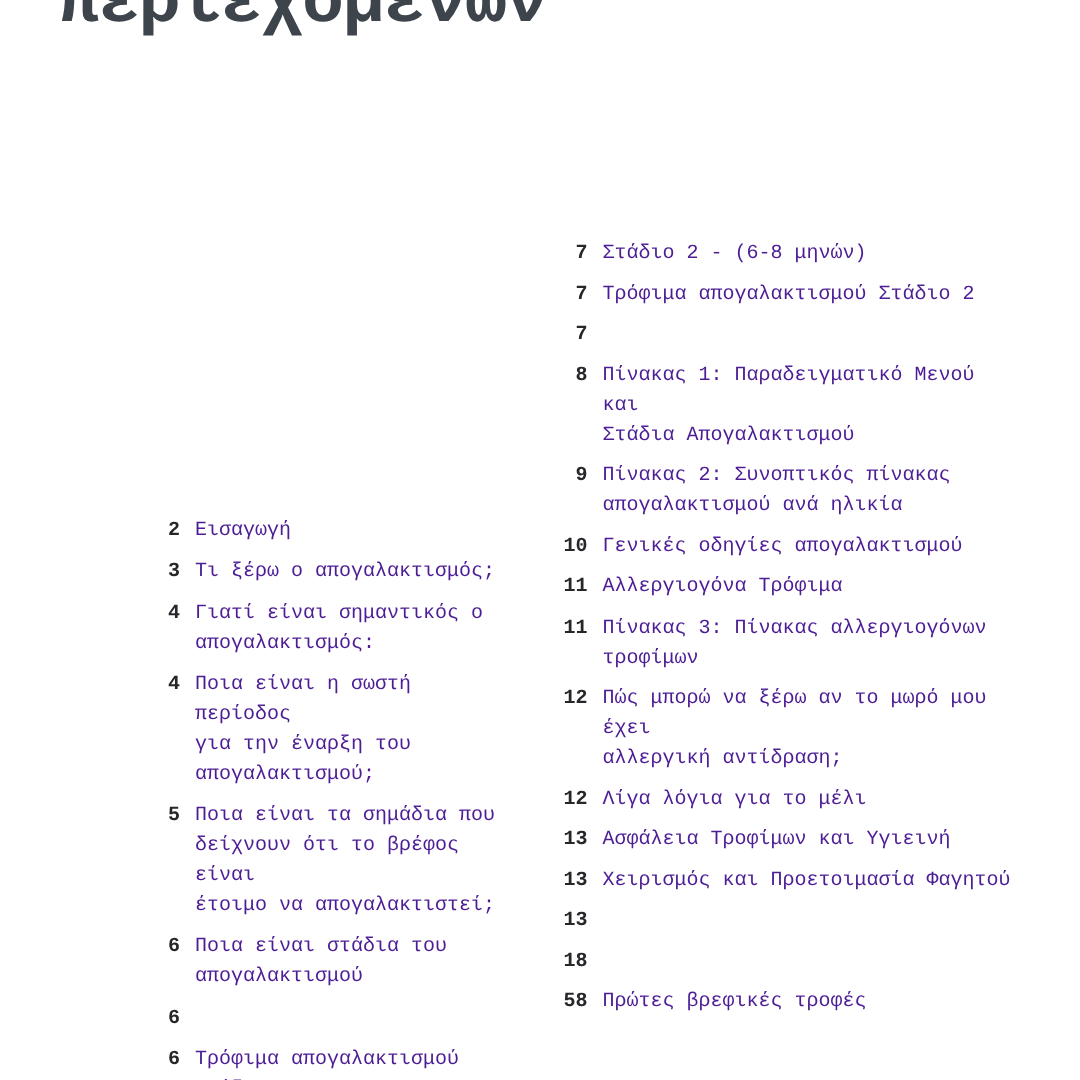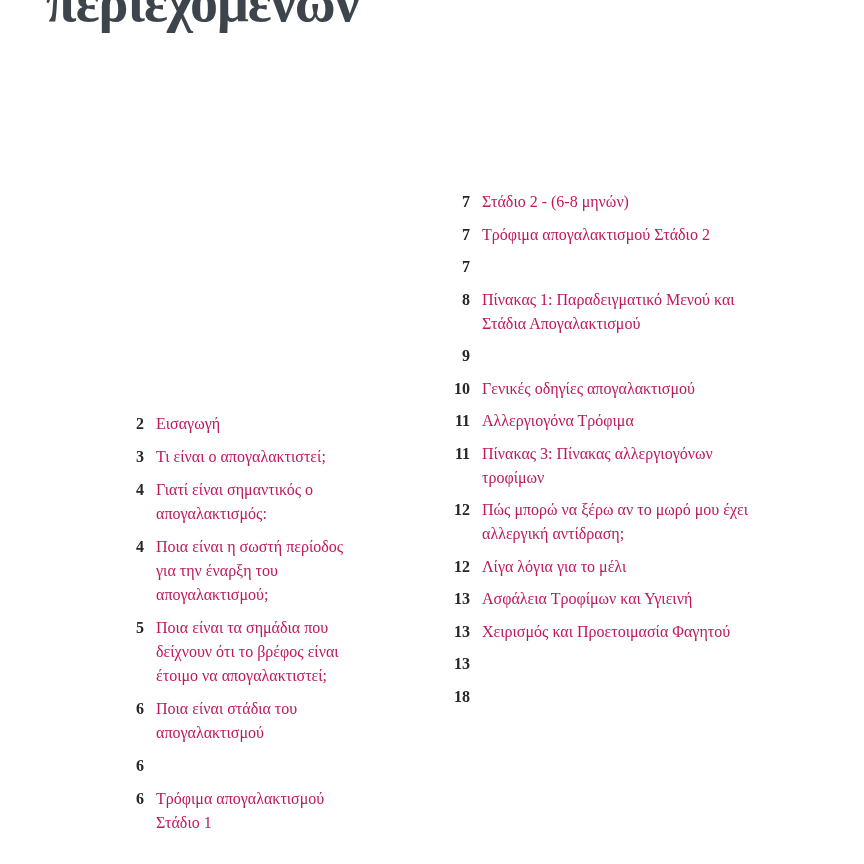--- a/index.html
+++ b/index.html
@@ -2,21 +2,21 @@
 <html><head>
 <meta charset="utf-8">
 <style>
   html, body { margin: 0; padding: 0; background: #ffffff; }
   .page {
     position: relative;
     width: 864px;
     height: 864px;
     background: #ffffff;
     overflow: hidden;
-    font-family: Liberation Serif, serif;
+    font-family: Liberation Mono, monospace;
     color: #26262b;
   }
   
   .title-clip {
     position: absolute;
     top: 0;
     left: 46px;
     height: 37px;
     width: 740px;
     overflow: hidden;
@@ -40,41 +40,41 @@
   .entry .pg {
     flex: 0 0 26px;
     width: 26px;
     text-align: right;
     font-weight: 700;
     color: #26262b;
   }
   .entry .tx {
     margin-left: 12px;
     white-space: pre-line;
-    color: #be185d;
+    color: #4c1d95;
   }
 </style>
 </head>
 <body>
 
 <main class="page">
 
   <header class="title-clip">
     <h1>περιεχομένων</h1>
   </header>
 
   <section class="col col-left">
   <div class="entry">
     <span class="pg">2</span>
     <span class="tx">Εισαγωγή</span>
   </div>
 
   <div class="entry">
     <span class="pg">3</span>
-    <span class="tx">Τι είναι ο απογαλακτιστεί;</span>
+    <span class="tx">Τι ξέρω ο απογαλακτισμός;</span>
   </div>
 
   <div class="entry">
     <span class="pg">4</span>
     <span class="tx">Γιατί είναι σημαντικός ο
 απογαλακτισμός:</span>
   </div>
 
   <div class="entry">
     <span class="pg">4</span>
@@ -123,20 +123,22 @@
   </div>
 
   <div class="entry">
     <span class="pg">8</span>
     <span class="tx">Πίνακας 1: Παραδειγματικό Μενού και
 Στάδια Απογαλακτισμού</span>
   </div>
 
   <div class="entry">
     <span class="pg">9</span>
+    <span class="tx">Πίνακας 2: Συνοπτικός πίνακας
+απογαλακτισμού ανά ηλικία</span>
   </div>
 
   <div class="entry">
     <span class="pg">10</span>
     <span class="tx">Γενικές οδηγίες απογαλακτισμού</span>
   </div>
 
   <div class="entry">
     <span class="pg">11</span>
     <span class="tx">Αλλεργιογόνα Τρόφιμα</span>
@@ -170,16 +172,20 @@
   </div>
 
   <div class="entry">
     <span class="pg">13</span>
   </div>
 
   <div class="entry">
     <span class="pg">18</span>
   </div>
 
+  <div class="entry">
+    <span class="pg">58</span>
+    <span class="tx">Πρώτες βρεφικές τροφές</span>
+  </div>
 
 </section>
 
 </main>
 
 </body></html>

